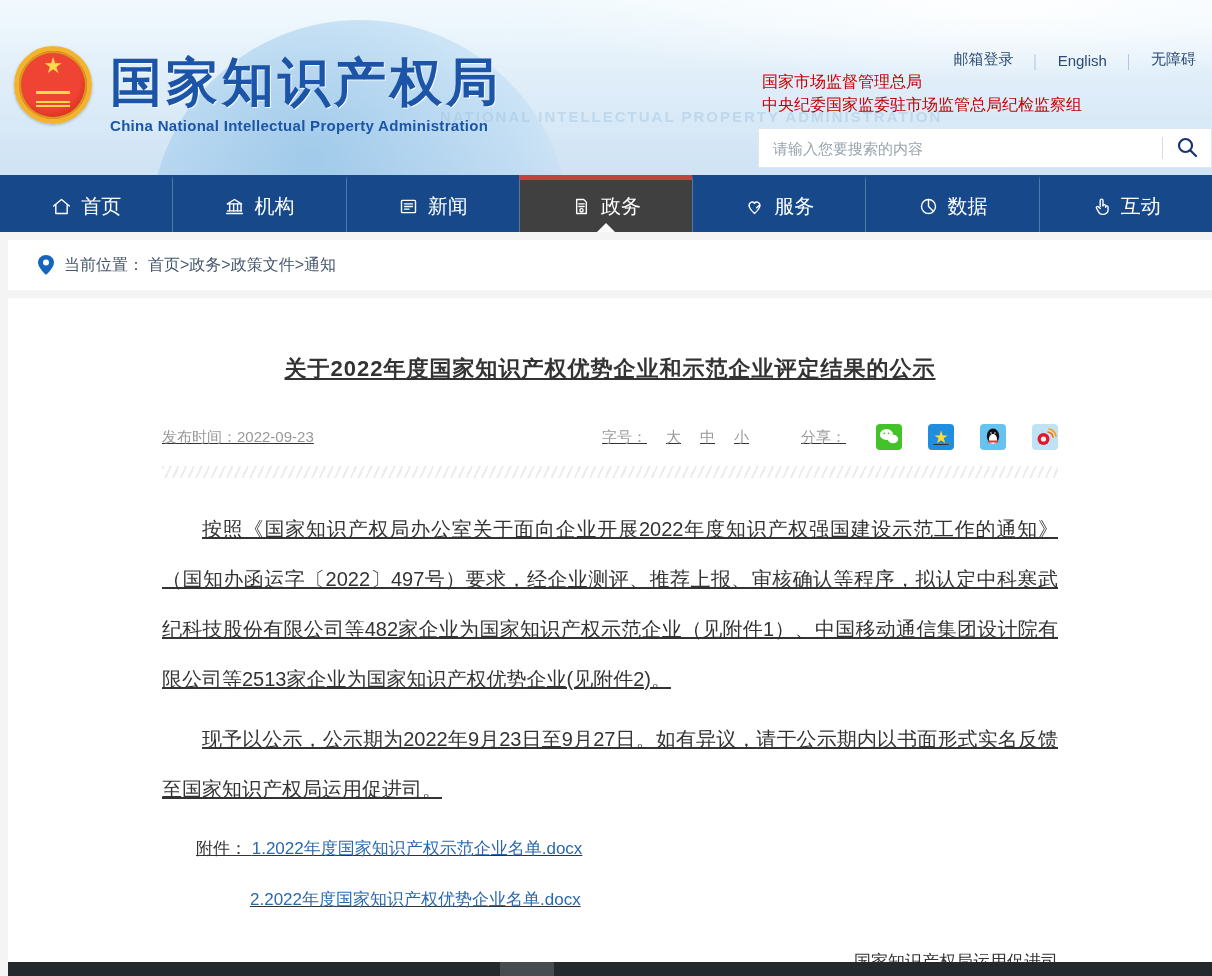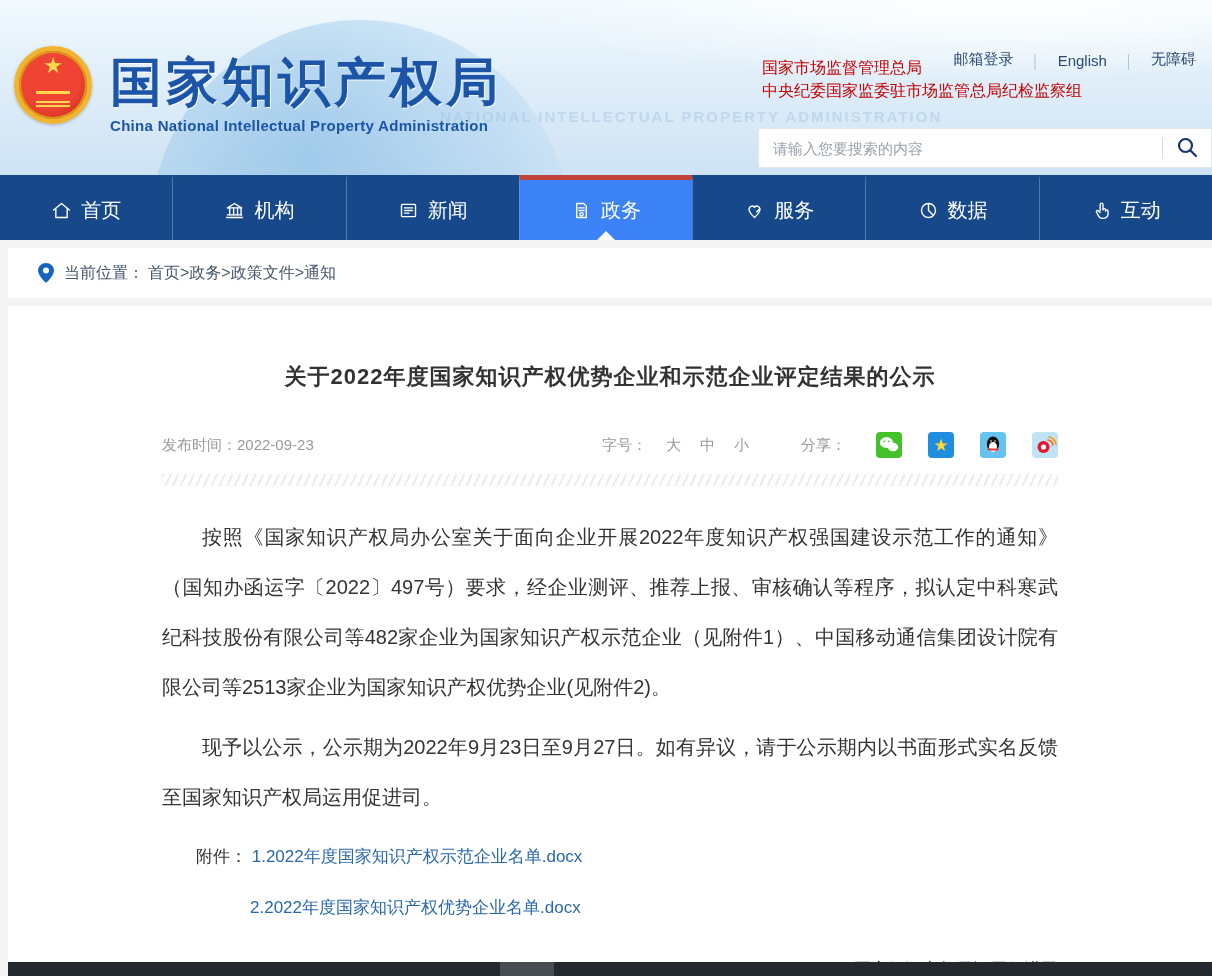--- a/index.html
+++ b/index.html
@@ -25,51 +25,51 @@
                   border-top:3px solid #ffd84d; border-bottom:6px double #ffd84d; }
   .brand-text { margin-left:18px; padding-top:8px; }
   .brand-cn { font-size:52px; font-weight:700; color:#1c55a7; letter-spacing:4px;
               text-shadow:1px 1px 0 rgba(255,255,255,.8); line-height:1.1; }
   .brand-en { margin-top:6px; font-size:15px; font-weight:700; color:#1c55a7; letter-spacing:.3px; }
 
   .top-links { position:absolute; right:16px; top:50px; display:flex; align-items:flex-end; font-size:15px; color:#2b4a74;margin-left:46px; }
   .top-links a { color:#2b4a74; text-decoration:none; cursor:pointer; }
   .top-links .sep { margin:0 18px; color:#aac4dd; font-size:13px; }
 
-  .related { position:absolute; left:762px; top:56px; font-size:16px; color:#c40000; line-height:23px; }
+  .related { position:absolute; left:762px; top:70px; font-size:16px; color:#c40000; line-height:23px; }
   .related div { cursor:pointer; }
 
   .searchbox { position:absolute; left:758px; top:128px; width:454px; height:40px; background:#fff;
                border:1px solid #dfe6ee; display:flex; align-items:center; }
   .searchbox input { flex:1; border:none; outline:none; font-size:15px; color:#333; padding:0 14px;
                      font-family:inherit; background:transparent; }
   .searchbox input::placeholder { color:#9aa3ad; }
   .search-sep { width:1px; height:22px; background:#d7dde4; }
   .search-btn { width:48px; height:100%; border:none; background:transparent; cursor:pointer;
                 display:flex; align-items:center; justify-content:center; }
 
   
-  .nav { display:flex; height:65px; background:#17498a; }
+  .nav { display:flex; height:57px; background:#17498a; }
   .nav-item { position:relative; flex:1; display:flex; align-items:center; justify-content:center; gap:9px;
               color:#fff; font-size:20px; font-weight:500; cursor:pointer; border-top:5px solid transparent; }
   .nav-item + .nav-item { border-left:1px solid rgba(130,160,200,.55); }
-  .nav-item.active { background:#3b82f6; border-top-color:#c0443c; }
+  .nav-item.active { background:#404040; border-top-color:#c0443c; }
   .nav-item.active::after { content:""; position:absolute; bottom:0; left:50%; transform:translateX(-50%);
               border-left:9px solid transparent; border-right:9px solid transparent; border-bottom:9px solid #fbfbfb; }
   .nav-ico { width:21px; height:21px; flex:none; }
   .nav-ico svg { width:100%; height:100%; stroke:#fff; fill:none; stroke-width:1.6; stroke-linecap:round; stroke-linejoin:round; }
 
   
   .crumbbar { margin:8px 0 0 8px; height:50px; background:#fff; display:flex; align-items:center;
               padding-left:30px; font-size:16px; color:#44566b; }
   .pin { width:16px; height:20px; margin-right:10px; flex:none; }
   .crumb-path { margin-left:4px; }
 
   
-  .panel { margin:8px 0 0 8px; background:#fff; height:664px; padding-top:56px; }
+  .panel { margin:8px 0 0 8px; background:#fff; height:664px; padding-top:56px;text-decoration:underline; }
   .inner { width:896px; margin:0 auto; }
   .art-title { text-align:center; font-size:22px; font-weight:700; color:#333; letter-spacing:1px; }
 
   .meta { display:flex; align-items:center; margin-top:40px; font-size:15px; color:#999; }
   .meta .fs-group { margin-left:auto; display:flex; align-items:center; gap:19px; }
   .fs-opt { cursor:pointer; color:#999; }
   .share-group { display:flex; align-items:center; margin-left:52px; }
   .share-label { margin-right:4px; }
   .share { width:26px; height:26px; border-radius:4px; margin-left:26px; cursor:pointer;
            display:flex; align-items:center; justify-content:center; overflow:hidden; }

